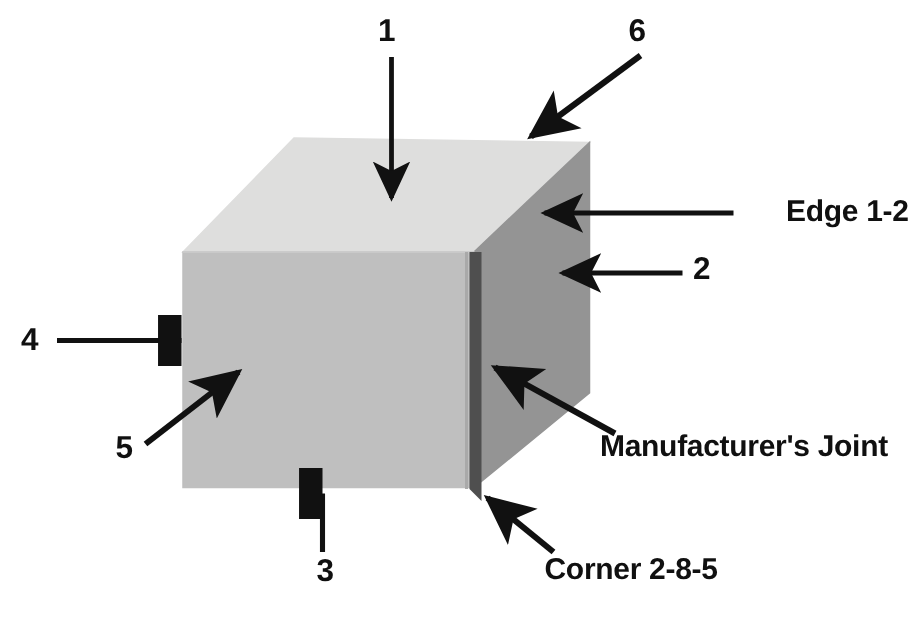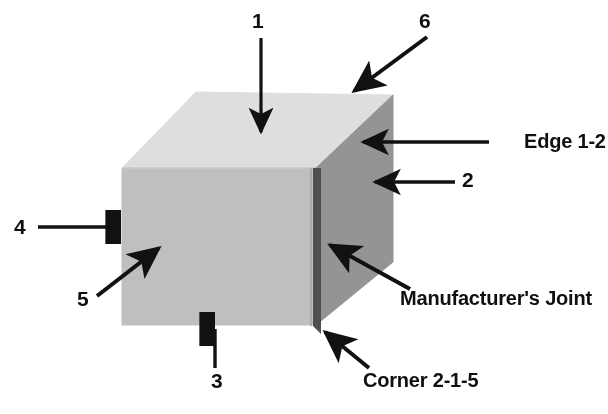--- a/index.html
+++ b/index.html
@@ -114,15 +114,15 @@
   <div class="lbl num" id="label-4">4</div>
 
   <div class="lbl num" id="label-5">5</div>
 
   <div class="lbl num" id="label-3">3</div>
 
   <div class="lbl txt" id="label-edge-1-2">Edge 1-2</div>
 
   <div class="lbl txt" id="label-manufacturers-joint">Manufacturer's Joint</div>
 
-  <div class="lbl txt" id="label-corner-2-3-5">Corner 2-1-5</div>
+  <div class="lbl txt" id="label-corner-2-3-5">Corner 2-8-5</div>
 
 </div>
 
 </body></html>

